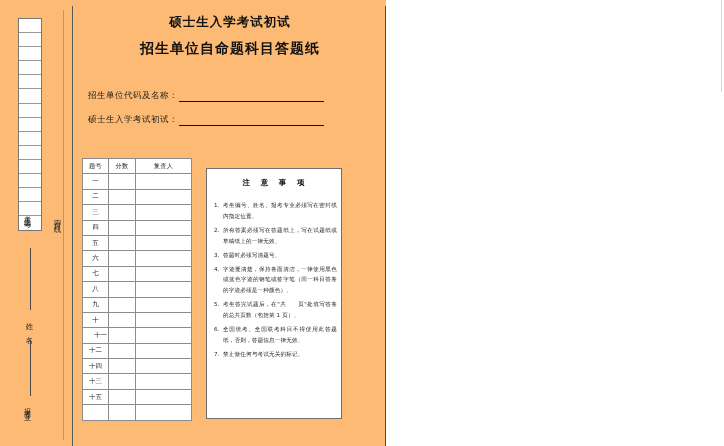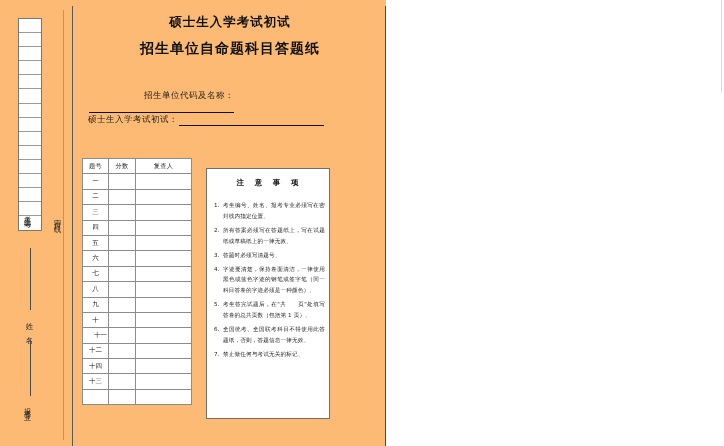--- a/index.html
+++ b/index.html
@@ -141,21 +141,21 @@
 
   
   .field-row {
     position: absolute;
     display: flex;
     align-items: flex-end;
     color: #1c1c1c;
     font-size: 8.5px;
     letter-spacing: 0.5px;
   }
-  #field-unit { left: 88px; top: 90px; flex-direction: column; }
+  #field-unit { left: 88px; top: 90px; }
   #field-subject { left: 88px; top: 114px; }
   .field-label { white-space: nowrap; }
   .field-blank {
     display: inline-block;
     width: 145px;
     border-bottom: 1.2px solid #111;
     height: 10px;
     margin-left: 1px;
   }
 
@@ -190,21 +190,21 @@
     font-size: 6.5px;
     letter-spacing: 0px;
   }
   .row-thick td { border-top: 1.4px solid #3a3a3a; text-align: right; }
 
   
   .notice-box {
     position: absolute;
     left: 206px;
     top: 168px;
-    width: 124px;
+    width: 136px;
     height: 251px;
     border: 1px solid #6e6e6e;
     background: #fff;
     box-sizing: border-box;
     padding: 9px 4px 6px 7px;
   }
   .notice-title {
     text-align: center;
     font-size: 7.5px;
     letter-spacing: 4px;
@@ -364,20 +364,25 @@
           <td class="col-no cell-no">十四</td>
           <td class="col-score"></td>
           <td class="col-checker"></td>
         </tr>
         <tr>
           <td class="col-no cell-no">十三</td>
           <td class="col-score"></td>
           <td class="col-checker"></td>
         </tr>
         <tr>
+          <td class="col-no cell-no">十五</td>
+          <td class="col-score"></td>
+          <td class="col-checker"></td>
+        </tr>
+        <tr>
           <td class="col-no cell-no"></td>
           <td class="col-score"></td>
           <td class="col-checker"></td>
         </tr>
       </tbody>
   </table>
 
   <div class="notice-box">
     <div class="notice-title">注 意 事 项</div>
     <div id="notice-items">

